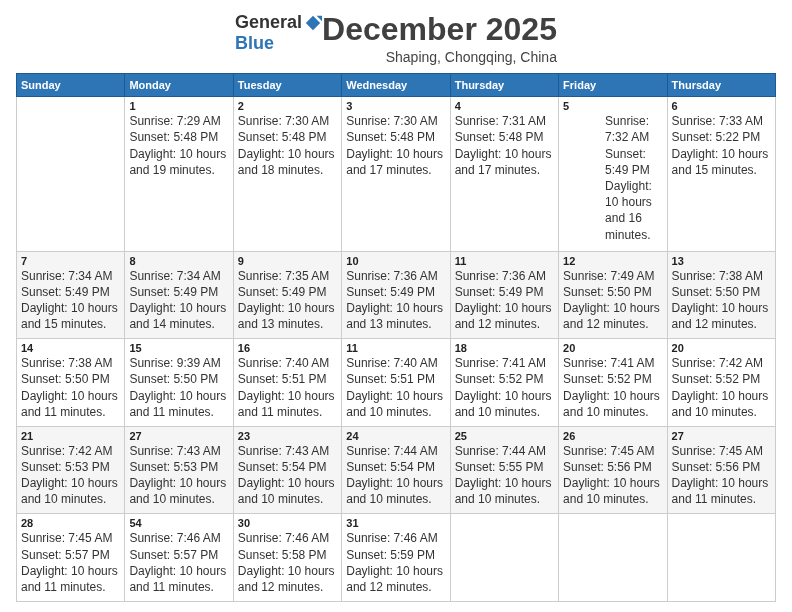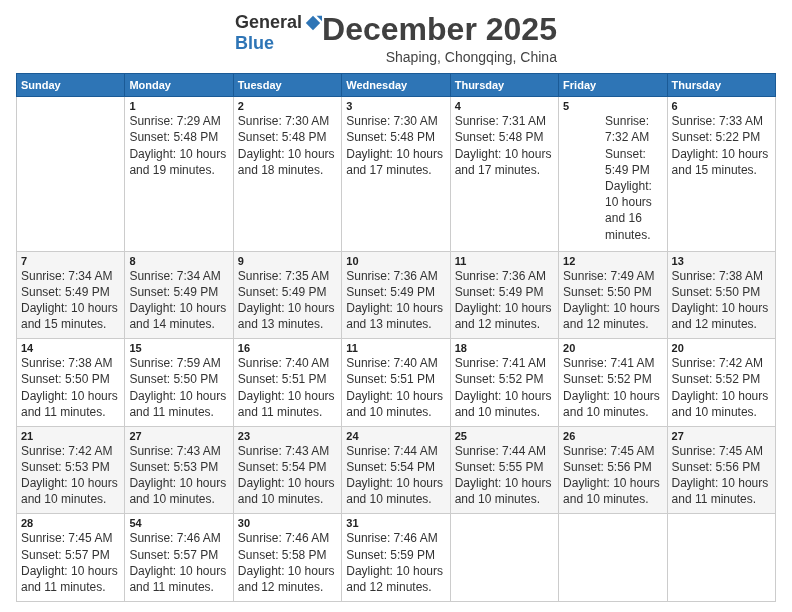--- a/index.html
+++ b/index.html
@@ -240,21 +240,21 @@
         <tr>
           <td>
             <span class="day-num">14</span>
             <div class="day-info" style="white-space: pre-line;">Sunrise: 7:38 AM
 Sunset: 5:50 PM
 Daylight: 10 hours
 and 11 minutes.</div>
           </td>
           <td>
             <span class="day-num">15</span>
-            <div class="day-info" style="white-space: pre-line;">Sunrise: 7:59 AM
+            <div class="day-info" style="white-space: pre-line;">Sunrise: 9:39 AM
 Sunset: 5:50 PM
 Daylight: 10 hours
 and 11 minutes.</div>
           </td>
           <td>
             <span class="day-num">16</span>
             <div class="day-info" style="white-space: pre-line;">Sunrise: 7:40 AM
 Sunset: 5:51 PM
 Daylight: 10 hours
 and 11 minutes.</div>

